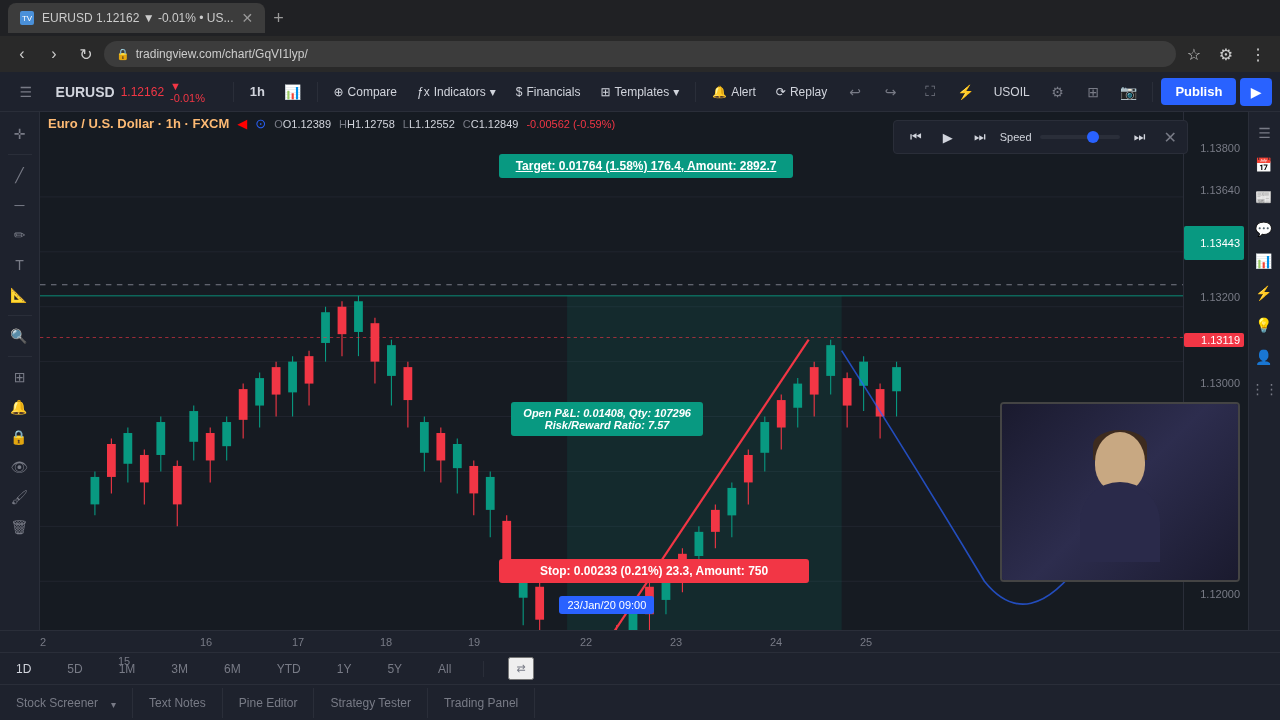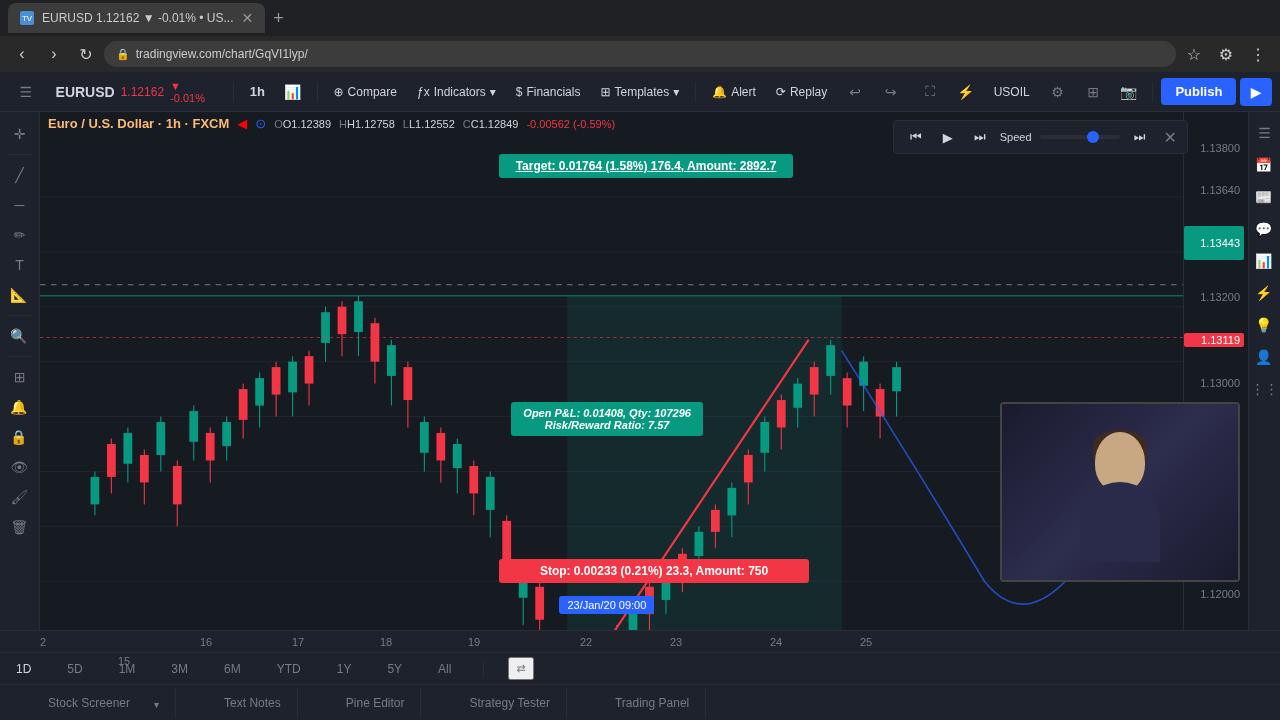--- a/index.html
+++ b/index.html
@@ -87,21 +87,21 @@
 
     
     .bottom-toolbar { height: 32px; background: #1e222d; border-top: 1px solid #2a2e39; display: flex; align-items: center; padding: 0 8px; gap: 20px; }
     .timeframe-btn { padding: 3px 8px; font-size: 12px; color: #787b86; cursor: pointer; border-radius: 4px; border: none; background: none; }
     .timeframe-btn.active { color: #d1d4dc; }
     .bt-sep { width: 1px; height: 16px; background: #2a2e39; margin: 0 4px; }
     .compare-btn { padding: 3px 6px; font-size: 11px; color: #787b86; cursor: pointer; }
 
     
     .bottom-panel { height: 36px; background: #1e222d; border-top: 1px solid #2a2e39; display: flex; align-items: center; padding: 0; }
-    .panel-tab { padding: 8px 16px; font-size: 12px; color: #787b86; cursor: pointer; border-right: 1px solid #2a2e39; display: flex; align-items: flex-end; gap: 24px; white-space: nowrap; margin-left: 32px; }
+    .panel-tab { padding: 8px 16px; font-size: 12px; color: #787b86; cursor: pointer; border-right: 1px solid #2a2e39; display: flex; align-items: flex-end; gap: 13px; white-space: nowrap; }
     .panel-tab .tab-arrow { font-size: 10px; }
 
     
     .webcam-overlay { position: absolute; bottom: 48px; right: 8px; width: 240px; height: 180px; background: #000; border: 2px solid #444; border-radius: 4px; overflow: hidden; z-index: 100; }
     .webcam-placeholder { width: 100%; height: 100%; background: linear-gradient(135deg, #1a1a2e 0%, #2d2d4e 50%, #1a1a2e 100%); display: flex; align-items: center; justify-content: center; }
     .person-silhouette { width: 100px; height: 140px; position: relative; }
     .person-head { width: 50px; height: 60px; background: #c8a882; border-radius: 50% 50% 45% 45%; position: absolute; top: 10px; left: 25px; }
     .person-body { width: 80px; height: 80px; background: #2a2a4a; border-radius: 40px 40px 0 0; position: absolute; bottom: 0; left: 10px; }
     .person-hair { width: 54px; height: 30px; background: #3d2b1f; border-radius: 50% 50% 0 0; position: absolute; top: 8px; left: 23px; }
   </style>

